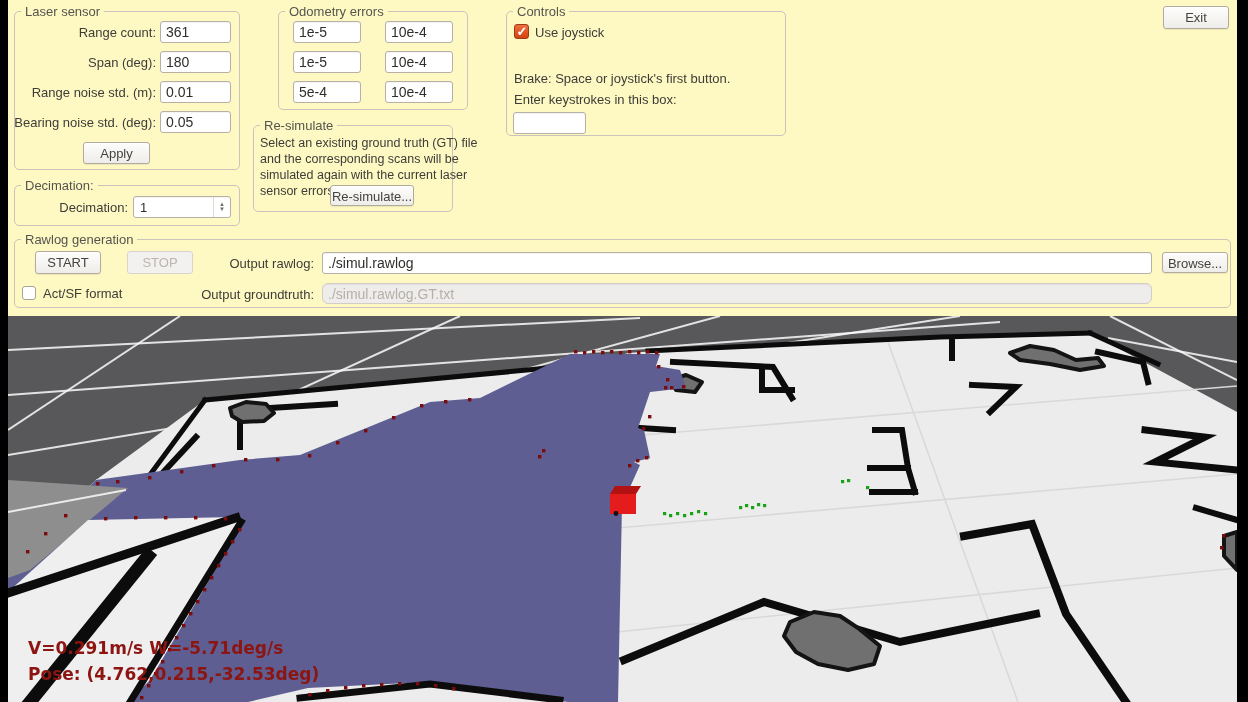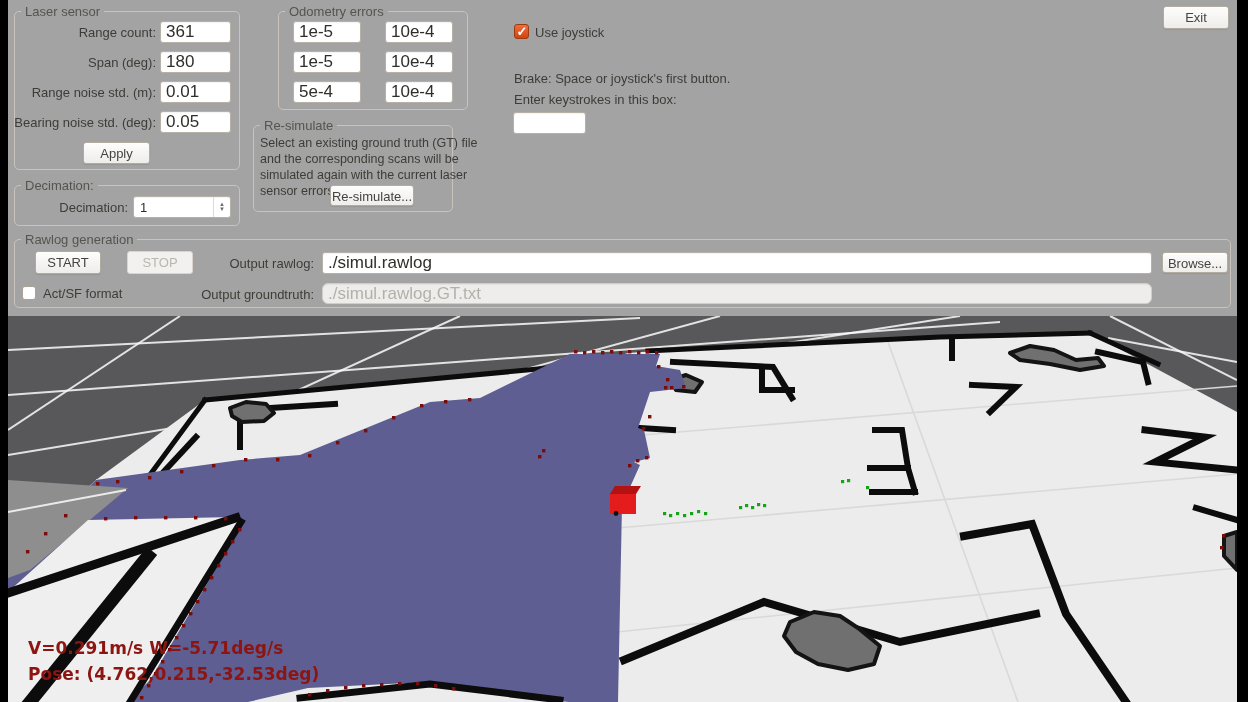--- a/index.html
+++ b/index.html
@@ -1,26 +1,26 @@
 <!DOCTYPE html>
 <html><head>
 <meta charset="utf-8">
 <style>
   * { box-sizing: border-box; margin: 0; padding: 0; }
   html,body { width:1248px; height:702px; background:#000; overflow:hidden;
               font-family:"Liberation Sans", sans-serif; }
   #window { position:absolute; left:8px; top:0; width:1229px; height:702px; background:#f2f0ee; }
 
   
-  #panel { position:absolute; left:0; top:0; width:100%; height:316px; background:#a3a3a3; font-size:13px; color:#3d3c38; }
+  #panel { position:absolute; left:0; top:0; width:100%; height:316px; background:#fef9c3; font-size:13px; color:#3d3c38; }
   fieldset { position:absolute; border:1px solid #c9c3bb; border-radius:5px; }
   legend { padding:0 4px; margin-left:6px; color:#55544f; font-size:13px; }
   .lbl { position:absolute; white-space:nowrap; color:#3d3c38; }
   input[type=text] { position:absolute; height:22px; border:1px solid #b6b0a6; border-radius:3px;
-    background:#fff; padding:0 5px; font-size:17px; color:#2f2e2a; font-family:"Liberation Sans",sans-serif;
+    background:#fff; padding:0 5px; font-size:14px; color:#2f2e2a; font-family:"Liberation Sans",sans-serif;
     box-shadow: inset 0 1px 1px rgba(0,0,0,.05); }
   input[disabled] { background:#efedeb; color:#b4b0a9; border-color:#d2cdc5;border-radius:6px; }
   .btn { position:absolute; border:1px solid #b2aba0; border-radius:3px; color:#44433f; font-size:13px;
     background:linear-gradient(#fdfdfc,#efedea); text-align:center; line-height:21px; cursor:default;
     box-shadow:0 1px 0 rgba(255,255,255,.55) inset, 0 1px 1px rgba(0,0,0,.08); }
   .btn.disabled { color:#bab6af; background:#f3f1ef; border-color:#d9d5ce; box-shadow:none; }
   .checkbox { position:absolute; width:15px; height:15px; border:1px solid #a9a298; border-radius:3px; background:#fff; }
   .checkbox[data-checked="true"] { background:linear-gradient(#ef6d3e,#d44411); border-color:#9c3a10; }
   .checkbox[data-checked="true"]::after { content:"✓"; position:absolute; left:1.5px; top:-1.5px;
     color:#fff; font-size:13px; font-weight:bold; }
@@ -82,20 +82,23 @@
     <input type="text" style="left: 377px; top: 51px; width: 68px;" value="10e-4">
     <input type="text" style="left: 285px; top: 81px; width: 68px;" value="5e-4">
     <input type="text" style="left: 377px; top: 81px; width: 68px;" value="10e-4">
 
     <fieldset style="left:245px;top:118px;width:200px;height:94px;">
       <legend>Re-simulate</legend>
     </fieldset>
     <div class="note" style="left:252px;top:135px;width:228px;">Select an existing ground truth (GT) file and the corresponding scans will be simulated again with the current laser sensor errors.</div>
     <div class="btn" style="left:322px;top:185px;width:84px;height:21px;">Re-simulate...</div>
 
+    <fieldset style="left:498px;top:4px;width:280px;height:132px;">
+      <legend>Controls</legend>
+    </fieldset>
     <div class="checkbox" style="left:506px;top:24px;" data-checked="true"></div>
     <div class="lbl" style="left:527px;top:25px;">Use joystick</div>
     <div class="lbl" style="left:506px;top:71px;">Brake: Space or joystick's first button.</div>
     <div class="lbl" style="left:506px;top:92px;">Enter keystrokes in this box:</div>
     <input type="text" style="left: 505px; top: 112px; width: 73px;" value="">
 
     <div class="btn" style="left:1155px;top:6px;width:66px;height:23px;">Exit</div>
 
     <fieldset style="left:6px;top:232px;width:1217px;height:76px;">
       <legend>Rawlog generation</legend>

